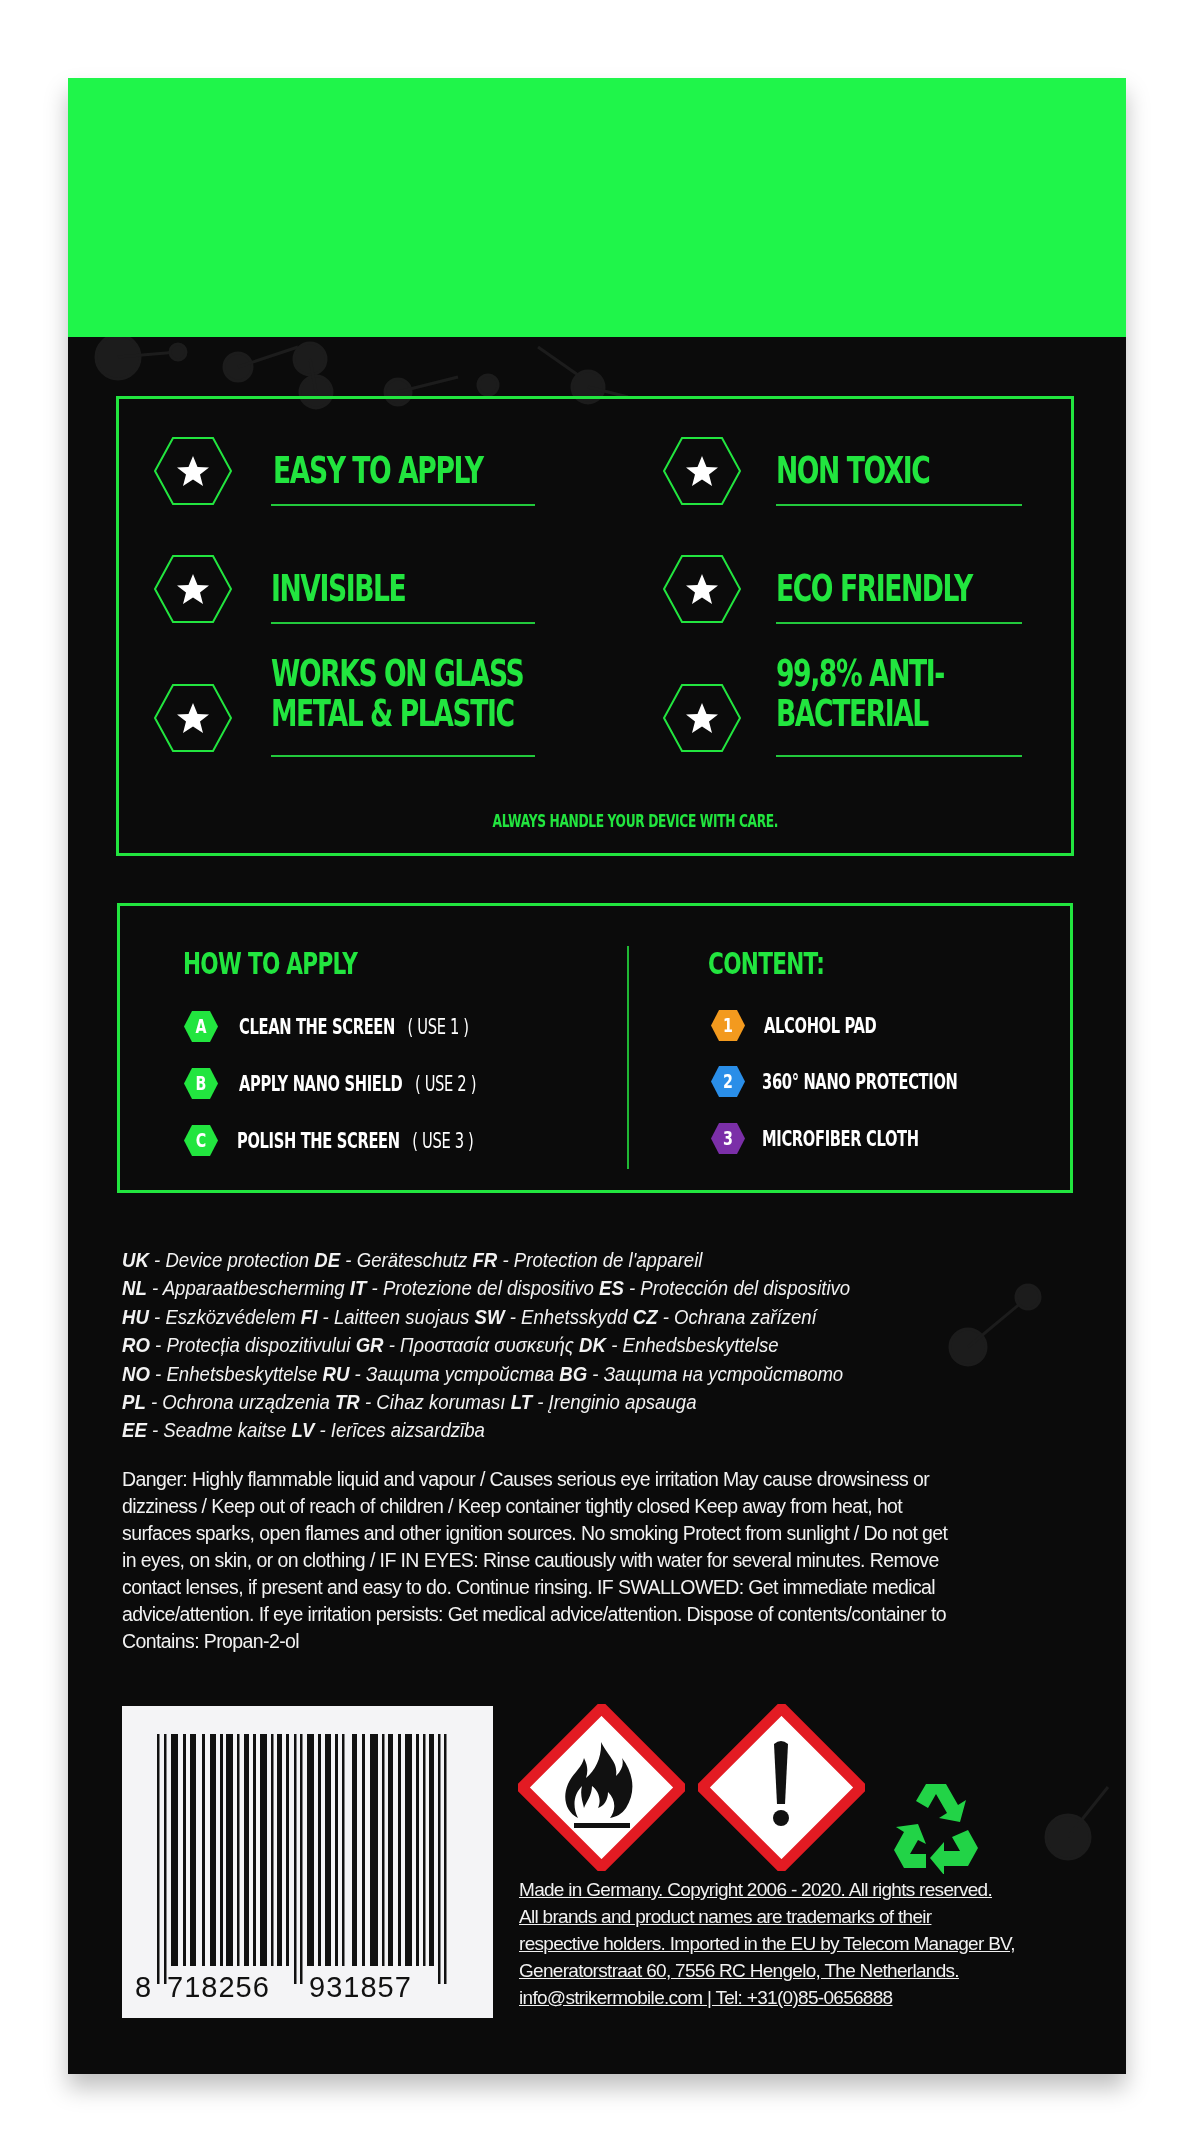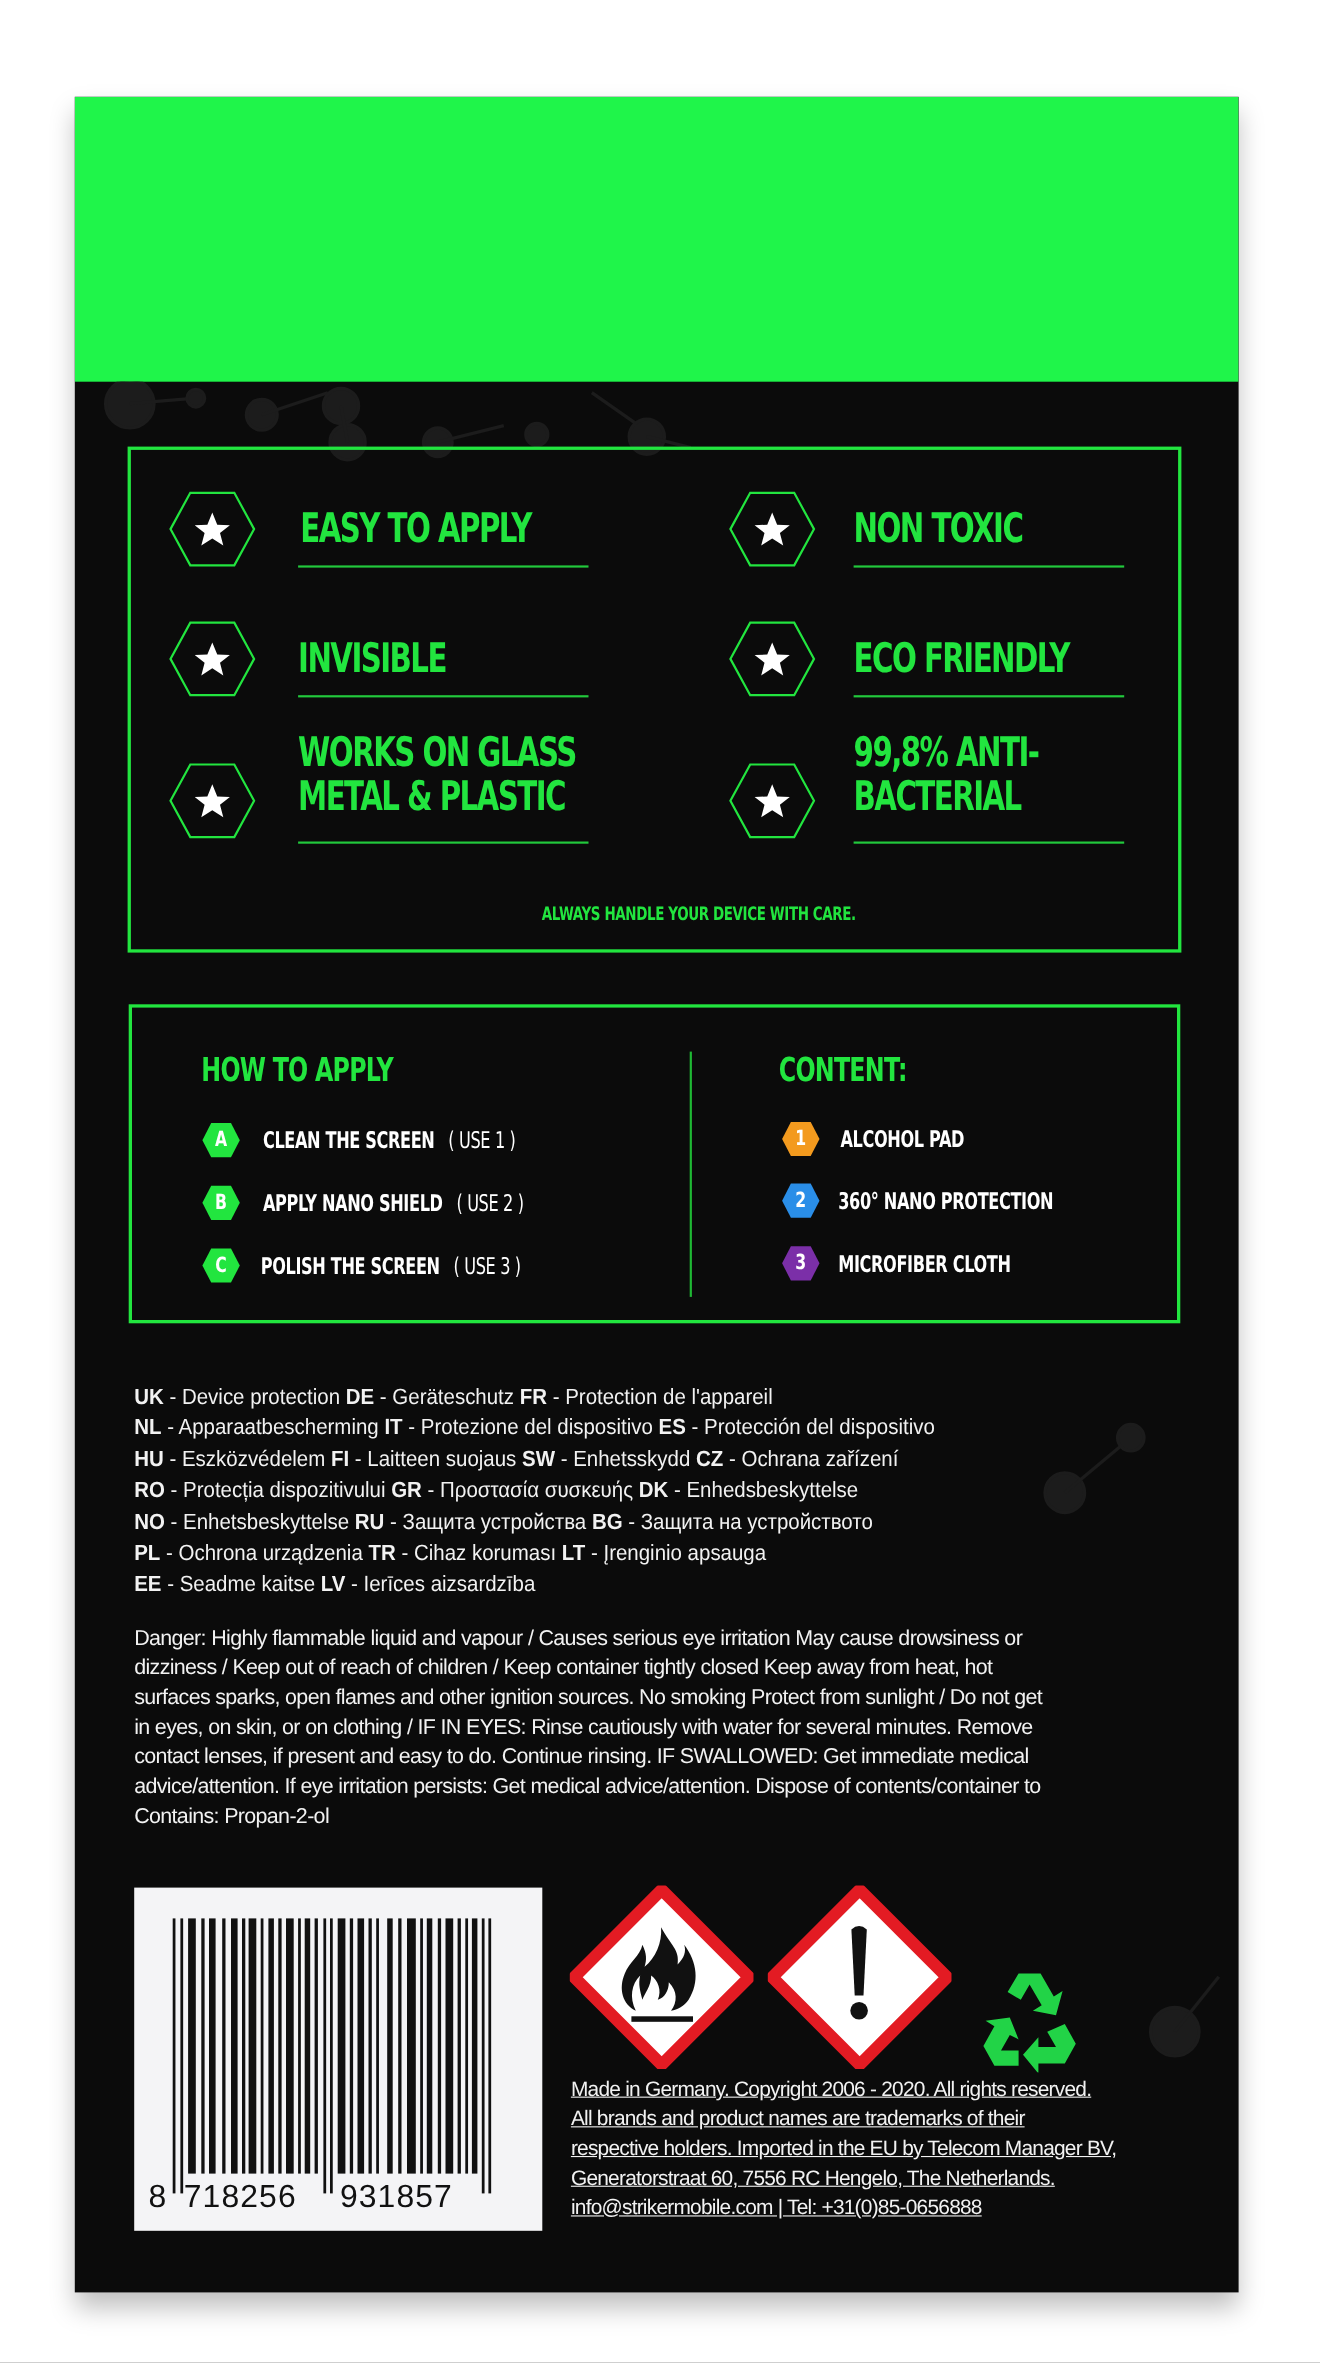--- a/index.html
+++ b/index.html
@@ -1,35 +1,35 @@
 <!DOCTYPE html>
 <html><head>
 <meta charset="utf-8">
 <style>
   html,body{margin:0;padding:0;}
   body{width:1200px;height:2148px;background:#ffffff;position:relative;overflow:hidden;font-family:"Liberation Sans",sans-serif;}
-  .card{position:absolute;left:68px;top:88px;width:1058px;height:1996px;background:#0b0b0b;box-shadow:0 14px 22px rgba(0,0,0,0.25);overflow:hidden;}
+  .card{position:absolute;left:68px;top:78px;width:1058px;height:1996px;background:#0b0b0b;box-shadow:0 14px 22px rgba(0,0,0,0.25);overflow:hidden;}
   .green-band{position:absolute;left:0;top:0;width:100%;height:259px;background:#1ff54a;}
   .molecules{position:absolute;left:0;top:259px;width:100%;height:1737px;}
   .box{position:absolute;border:3px solid #22e53f;box-sizing:border-box;}
   .box1{left:48px;top:318px;width:958px;height:460px;}
   .box2{left:49px;top:825px;width:956px;height:290px;padding-left:34px;}
   .feat{position:absolute;}
   .hex{position:absolute;width:80px;height:70px;}
   .feat-label{position:absolute;font-family:"DejaVu Sans",sans-serif;font-weight:bold;color:#22e53f;font-size:37px;line-height:40px;letter-spacing:-2px;transform:scaleX(0.72);transform-origin:left top;white-space:nowrap;}
   .feat-line{position:absolute;height:2px;background:#22c93c;}
   .care{position:absolute;left:0;width:100%;top:412px;text-align:center;color:#22e53f;font-family:"DejaVu Sans",sans-serif;font-weight:bold;font-size:17px;margin-left:40px;}
   .care span{display:inline-block;transform:scaleX(0.72);letter-spacing:-0.5px;}
   .sec-title{position:absolute;font-family:"DejaVu Sans",sans-serif;font-weight:bold;color:#22e53f;font-size:30px;line-height:32px;transform:scaleX(0.72);transform-origin:left top;white-space:nowrap;letter-spacing:-1px;}
   .badge{position:absolute;width:36px;height:33px;}
   .badge-txt{position:absolute;left:0;top:0;width:36px;height:33px;line-height:33px;text-align:center;font-family:"DejaVu Sans",sans-serif;font-weight:bold;font-size:19px;color:#ffffff;transform:scaleX(0.75);}
   .step-txt{position:absolute;font-family:"DejaVu Sans",sans-serif;font-weight:bold;color:#ffffff;font-size:21px;line-height:24px;transform:scaleX(0.7);transform-origin:left top;white-space:nowrap;letter-spacing:-0.5px;}
   .step-use{font-weight:normal;margin-left:18px;}
   .divider{position:absolute;left:559px;top:868px;width:2px;height:223px;background:#1fb834;}
-  .lang{position:absolute;left:54px;top:1168px;color:#f2f2f2;font-size:20px;line-height:28.4px;white-space:nowrap;}
+  .lang{position:absolute;left:54px;top:1168px;color:#f2f2f2;font-size:20px;line-height:28.4px;white-space:nowrap;font-style:italic;}
   .lang b{font-weight:bold;}
   .lang-line{transform:scaleX(0.93);transform-origin:left top;}
   .danger{position:absolute;left:54px;top:1388px;width:1010px;color:#f2f2f2;font-size:19.5px;line-height:27px;letter-spacing:-0.6px;}
   .barcode-label{position:absolute;left:54px;top:1628px;width:371px;height:312px;background:#f4f4f6;}
   .digits{position:absolute;top:1895px;color:#111;font-size:29px;line-height:29px;font-family:"Liberation Sans",sans-serif;}
   .hazard{position:absolute;width:167px;height:167px;}
   .recycle{position:absolute;left:820px;top:1700px;width:96px;height:96px;}
   .footer{position:absolute;left:451px;top:1798px;color:#f2f2f2;font-size:19px;line-height:27px;letter-spacing:-0.7px;white-space:nowrap;text-decoration:underline;}
 </style>
 </head>

